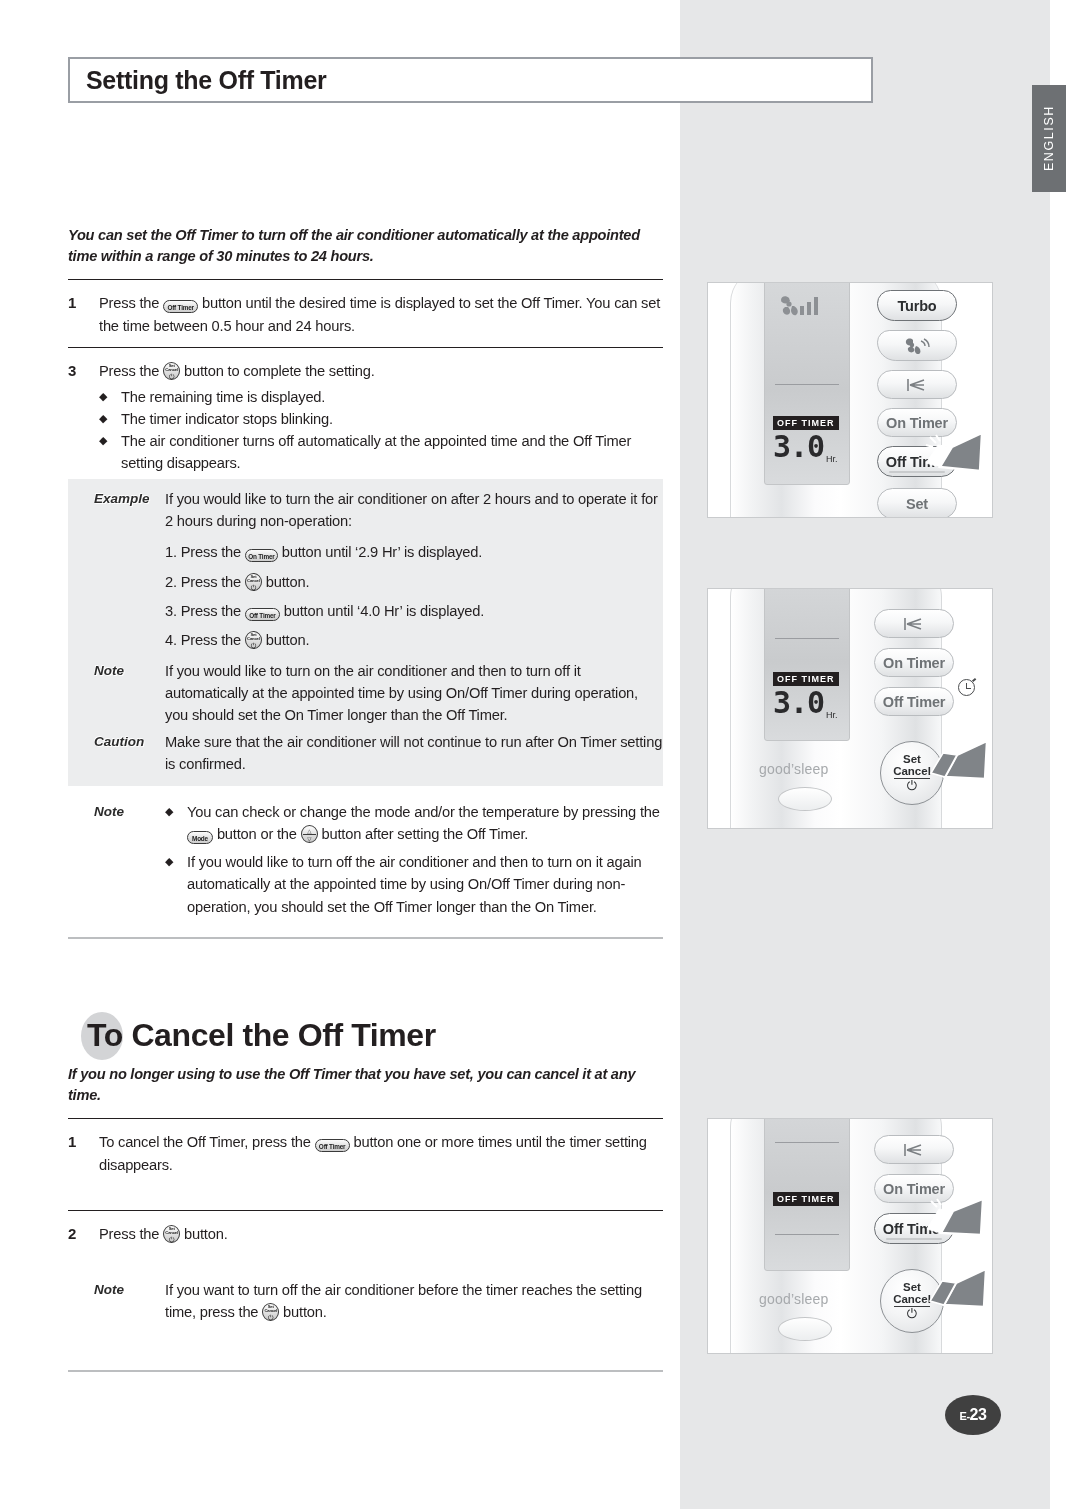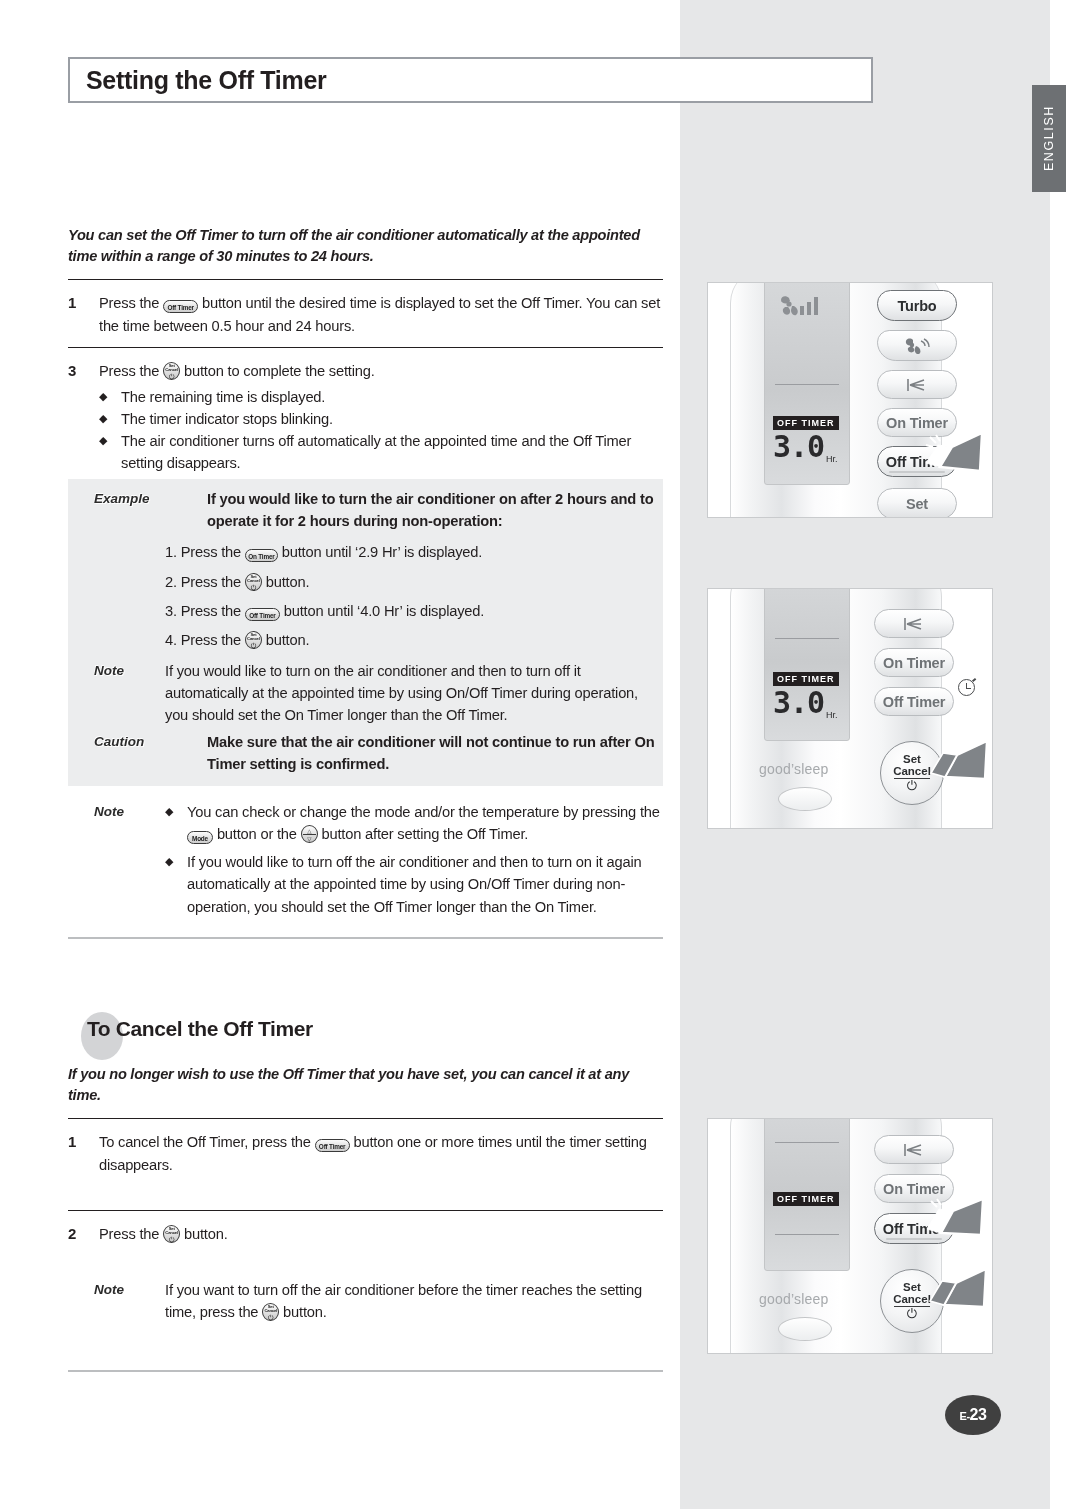--- a/index.html
+++ b/index.html
@@ -79,34 +79,34 @@
   }
   .tag{
     font-style:italic; font-weight:bold; font-size:13.5px;
     color:#2b2b2b; letter-spacing:0px;
     -webkit-text-stroke:0.45px #ffffff;
     paint-order:stroke fill;
     text-shadow: 1px 1px 0 #ffffff, -0.6px -0.6px 0 #ffffff;
     display:inline-block;
   }
   .callout-body{ flex:1; font-size:14.7px; line-height:1.52; letter-spacing:-0.2px; }
-  .callout-body.bold{ font-weight:bold;margin-left:42px; }
+  .callout-body.bold{ font-weight:normal; }
   .numlist{ margin:0; padding:0; }
   .numlist li{ list-style:none; margin:7px 0 0 0; font-size:14.7px; }
 
   
   #cancel-section{ position:absolute; left:68px; top:1010px; width:595px; }
   .h2wrap{ position:relative; height:50px; }
   .h2-ellipse{
     position:absolute; left:13px; top:2px; width:42px; height:48px;
     background:#d3d4d6; border-radius:50%;
   }
   .h2wrap h2{
     position:absolute; left:19px; top:7px; margin:0;
-    font-size:21px; font-weight:bold; letter-spacing:-0.4px;
+    font-size:32px; font-weight:bold; letter-spacing:-0.4px;
   }
 
   
   .ic{ display:inline-block; vertical-align:-3px; }
   .pill{
     display:inline-block; vertical-align:-2px;
     border:1.1px solid #3a3a3a; border-radius:7px;
     background:linear-gradient(#fbfbfb,#cdcdcd);
     color:#1b1b1b; font-weight:bold; text-align:center;
     line-height:11px; height:13px; font-size:6.4px;
@@ -404,21 +404,21 @@
 
   <div class="rule rule-gray" style="margin-top:18px;"></div>
 </div>
 
 <div id="cancel-section">
   <div class="h2wrap">
     <div class="h2-ellipse"></div>
     <h2>To Cancel the Off Timer</h2>
   </div>
 
-  <p class="lede" style="margin-top:4px;">If you no longer wish to use the Off Timer that you have set, you can cancel it at any time.</p>
+  <p class="lede" style="margin-top:4px;">If you no longer using to use the Off Timer that you have set, you can cancel it at any time.</p>
 
   <div class="rule"></div>
 
   <div class="step">
     <div class="step-num">1</div>
     <div class="step-body">
       <span>To cancel the Off Timer, press the</span>
       <span class="pill w-offtimer ic">Off Timer</span>
       <span>button one or more times until the timer setting disappears.</span>
     </div>

